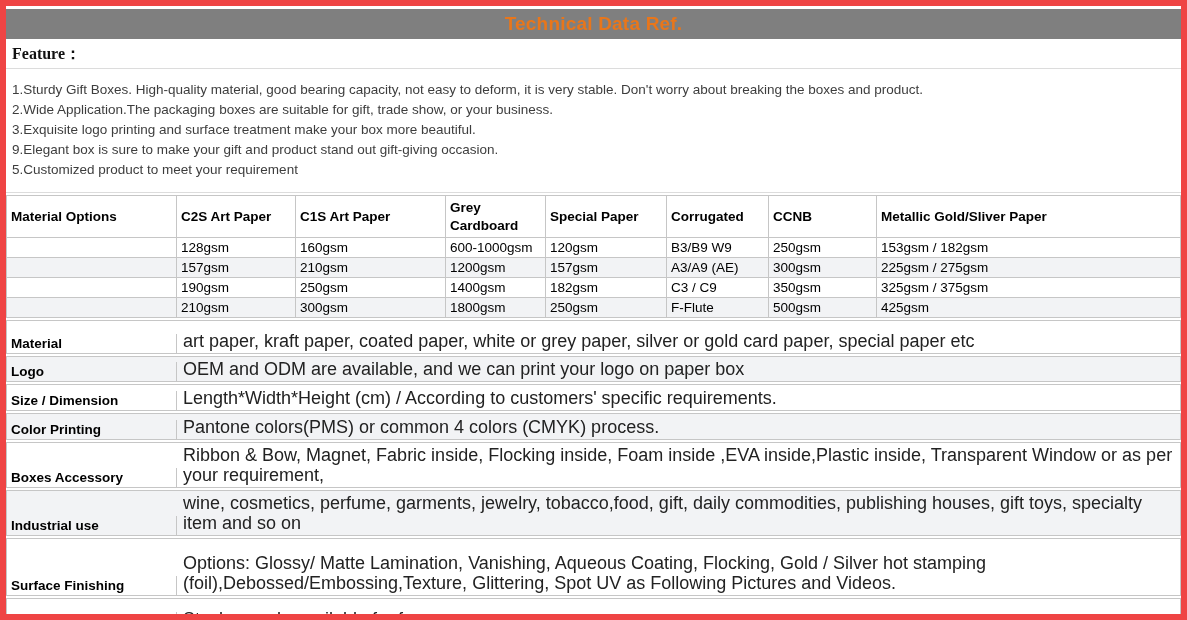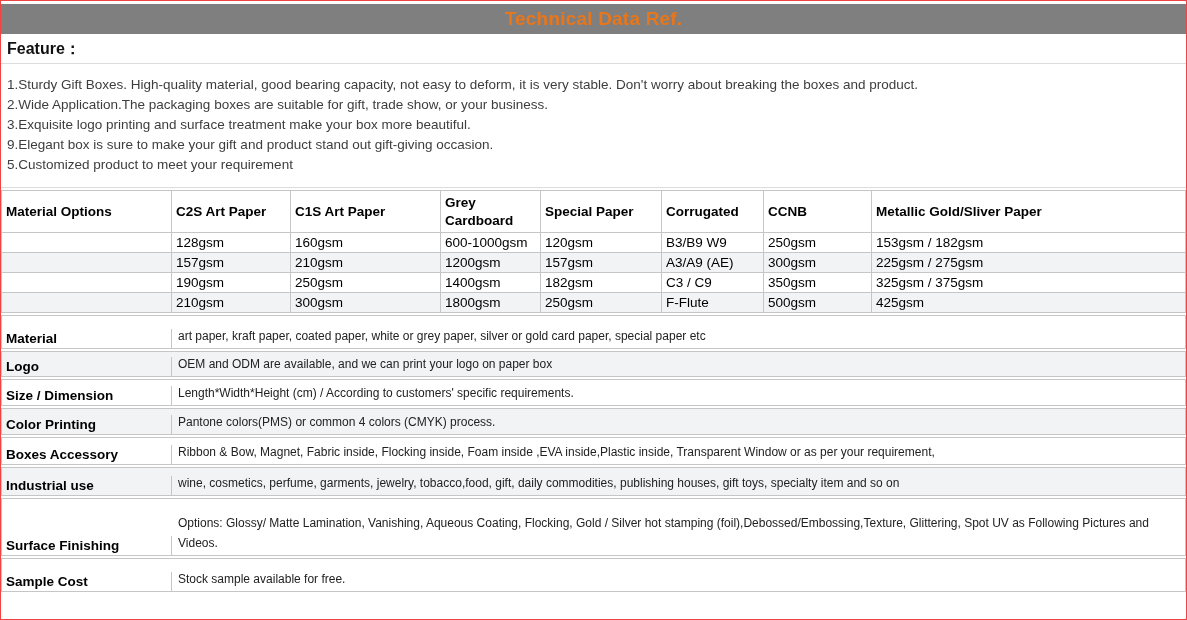--- a/index.html
+++ b/index.html
@@ -1,32 +1,32 @@
 <!DOCTYPE html>
 <html><head>
 <meta charset="utf-8">
 <style>
   * { box-sizing: border-box; }
   html,body { margin:0; padding:0; background:#ffffff; }
   body { font-family:"Liberation Sans", sans-serif; color:#1a1a1a; }
   .page {
     width:1187px; height:620px; margin:0 auto; background:#fff;
-    border:1px solid #ef4444; overflow:hidden;
+    border:6px solid #ef4444; overflow:hidden;
   }
   .title-bar {
     height:30px; margin-top:3px; background:#7f7f7f;
     display:flex; align-items:center; justify-content:center;
   }
   .title-bar .title-text {
     color:#e8761b; font-weight:bold; font-size:19px; letter-spacing:0.2px;
   }
   .feature-heading {
     height:30px; line-height:30px; padding-left:6px;
     font-weight:bold; font-size:16px; color:#111;
-    border-bottom:1px solid #dcdcdc; background:#fff;
+    border-bottom:1px solid #dcdcdc; background:#fff;font-family:Liberation Serif, serif;
   }
   .feature-list {
     padding:11px 6px 12px 6px; border-bottom:1px solid #dcdcdc;
   }
   .feature-item {
     font-size:13.5px; color:#3d3d3d; line-height:20px; white-space:nowrap;
   }
   table.materials {
     width:100%; border-collapse:collapse; table-layout:fixed; margin-top:2px;
     font-size:13.5px;
@@ -44,21 +44,21 @@
   .spec-row {
     display:flex; border:1px solid #c6c6c6; margin-top:2px; background:#fff;align-items:flex-end;
   }
   .spec-row.alt { background:#f2f3f5; }
   .spec-label {
     width:170px; flex:0 0 170px; border-right:1px solid #c6c6c6;
     font-weight:bold; font-size:13.5px; color:#000;
     display:flex; align-items:center; padding:2px 4px;
   }
   .spec-value {
-    flex:1; font-size:12px; color:#222;
+    flex:1; font-size:18px; color:#222;
     display:flex; align-items:center; padding:2px 6px; line-height:20px;
   }
 </style>
 </head>
 <body>
 
 <div class="page">
 
   <div class="title-bar">
     <span class="title-text">Technical Data Ref.</span>

